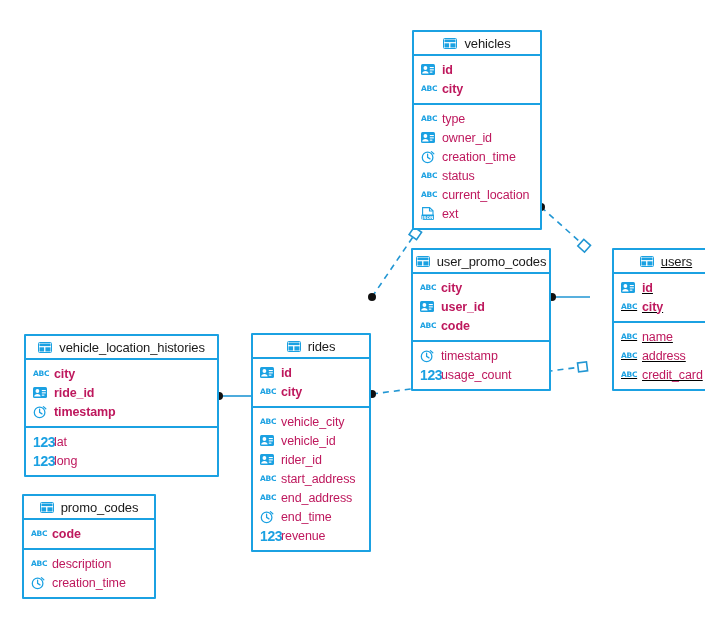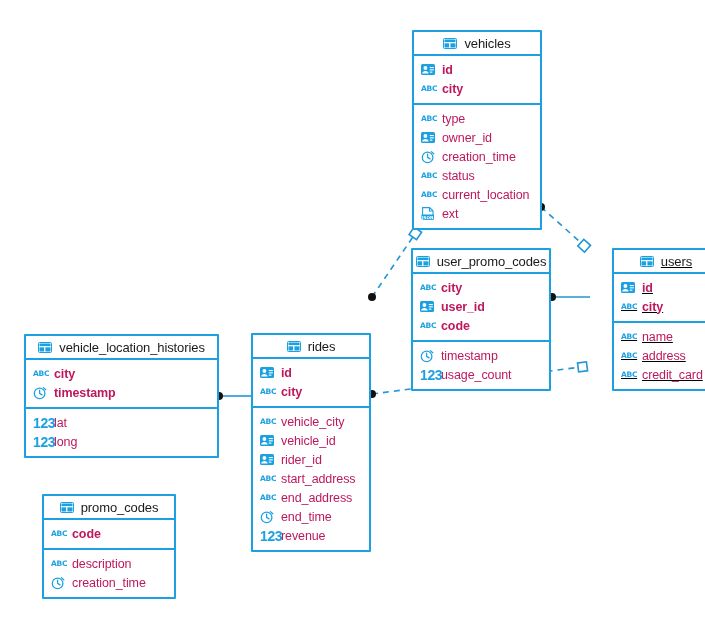--- a/index.html
+++ b/index.html
@@ -447,20 +447,33 @@
       </div>
       <div class="tbl-section keys">
         <div class="field-row pk">
           <span class="ico">
             <span class="ico-abc">ABC</span>
           </span>
           <span class="field-name">city</span>
         </div>
         <div class="field-row pk">
           <span class="ico">
+            <svg width="14" height="11" viewBox="0 0 14 11">
+              <rect x="0" y="0" width="14" height="11" rx="1.5" fill="#1ba1e2"></rect>
+              <circle cx="4.4" cy="4" r="1.9" fill="#ffffff"></circle>
+              <path d="M1.2 9.6c0-1.8 1.4-2.7 3.2-2.7s3.2 0.9 3.2 2.7z" fill="#ffffff"></path>
+              <rect x="8.8" y="3" width="4" height="1.1" fill="#ffffff"></rect>
+              <rect x="8.8" y="5.3" width="4" height="1.1" fill="#ffffff"></rect>
+              <rect x="8.8" y="7.6" width="2.6" height="1.1" fill="#ffffff"></rect>
+            </svg>
+          </span>
+          <span class="field-name">ride_id</span>
+        </div>
+        <div class="field-row pk">
+          <span class="ico">
             <svg width="14" height="14" viewBox="0 0 14 14">
               <circle cx="6.6" cy="7.4" r="5.3" fill="none" stroke="#1ba1e2" stroke-width="1.25"></circle>
               <path d="M6.6 4.2V7.4L9 8.9" fill="none" stroke="#1ba1e2" stroke-width="1.25" stroke-linecap="round"></path>
               <path d="M10.4 1.6l2.4 2.2" fill="none" stroke="#1ba1e2" stroke-width="1.25" stroke-linecap="round"></path>
             </svg>
           </span>
           <span class="field-name">timestamp</span>
         </div>
       </div>
       <div class="tbl-section">
@@ -471,21 +484,21 @@
           <span class="field-name">lat</span>
         </div>
         <div class="field-row">
           <span class="ico">
             <span class="ico-123">123</span>
           </span>
           <span class="field-name">long</span>
         </div>
       </div>
     </div>
-    <div class="table-box" style="left: 42px; top: 494px; width: 134px;">
+    <div class="table-box" style="left: 22px; top: 494px; width: 134px;">
       <div class="tbl-header">
         <span class="ico">
           <svg width="14" height="11" viewBox="0 0 14 11">
             <rect x="0.5" y="0.5" width="13" height="10" rx="1" fill="none" stroke="#1ba1e2" stroke-width="1"></rect>
             <rect x="1.5" y="1.5" width="11" height="2.6" fill="#1ba1e2"></rect>
             <rect x="1.5" y="5.3" width="4.6" height="4.2" fill="#1ba1e2"></rect>
             <rect x="7.4" y="5.3" width="5.1" height="4.2" fill="#1ba1e2"></rect>
           </svg>
         </span>
         <span class="tbl-title">promo_codes</span>

